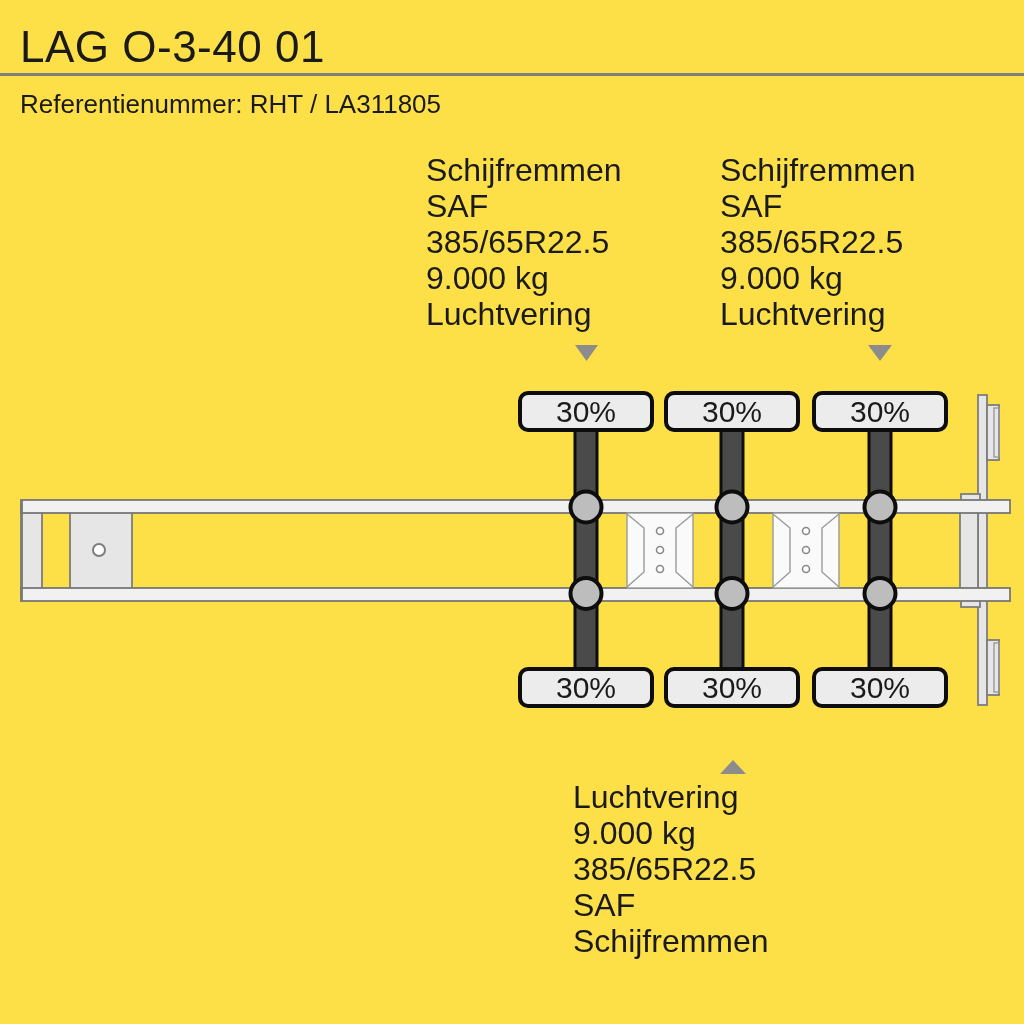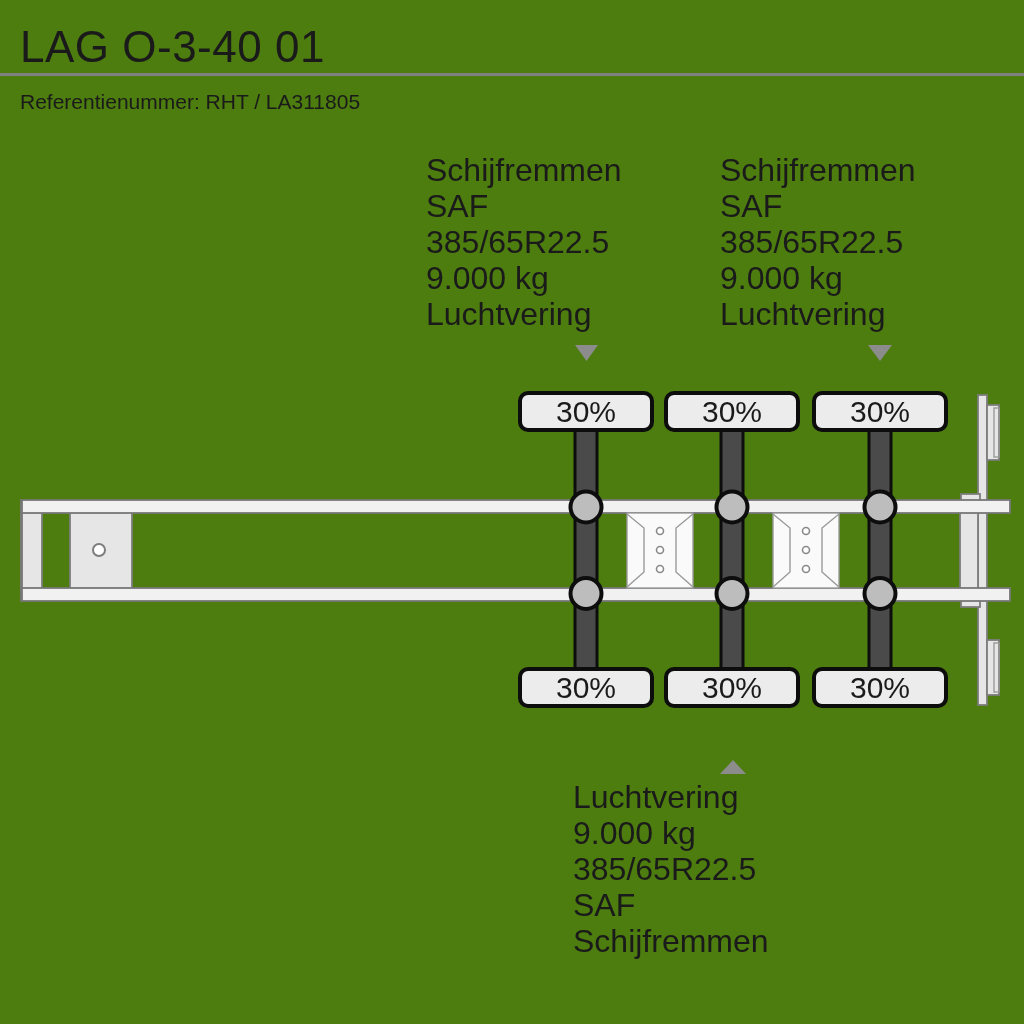--- a/index.html
+++ b/index.html
@@ -1,26 +1,26 @@
 <!DOCTYPE html>
 <html><head>
 <meta charset="utf-8">
 <style>
   html,body{margin:0;padding:0;background:#fff;}
   .page{
     position:relative;width:1024px;height:1024px;overflow:hidden;
-    background:#4d7c0f;font-family:"Liberation Sans",sans-serif;color:#1a1a1a;
+    background:#fde047;font-family:"Liberation Sans",sans-serif;color:#1a1a1a;
   }
   .title{
     position:absolute;left:20px;top:25px;font-size:44px;line-height:1;
     font-weight:400;letter-spacing:0.5px;white-space:nowrap;
   }
   .divider{position:absolute;left:0;top:73px;width:1024px;height:3px;}
   .ref{
-    position:absolute;left:20px;top:90px;font-size:21px;line-height:1.1;
+    position:absolute;left:20px;top:90px;font-size:26px;line-height:1.1;
     font-weight:400;white-space:nowrap;
   }
   .anno{
     position:absolute;width:320px;
     font-size:32px;line-height:36px;font-weight:400;
   }
   .anno div{white-space:nowrap;}
   .anno-top-left{left:426px;top:152px;}
   .anno-top-right{left:720px;top:152px;}
   .anno-bottom{left:573px;top:779px;}

